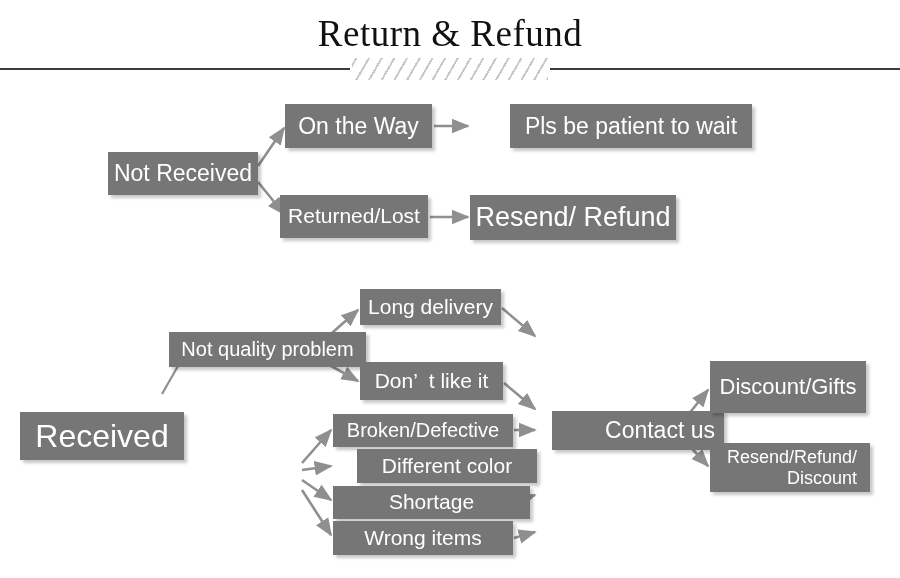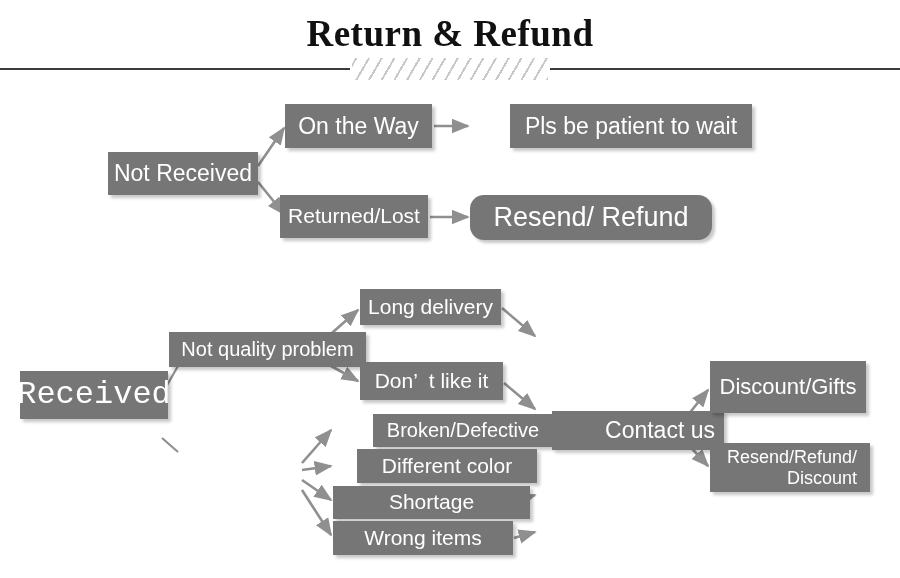--- a/index.html
+++ b/index.html
@@ -28,21 +28,21 @@
     height: 90px;
   }
   #page-title {
     position: absolute;
     left: 0;
     top: 12px;
     width: 900px;
     text-align: center;
     font-family: "Liberation Serif", "DejaVu Serif", serif;
     font-size: 37px;
-    font-weight: 700;
+    font-weight: 400;
     letter-spacing: 0.5px;
     color: #111111;
     white-space: nowrap;
   }
   .divider-rule {
     position: absolute;
     top: 68px;
     height: 2px;
     background: #3c3c3c;
   }
@@ -163,42 +163,42 @@
     </div>
 
     <div class="node" style="left:470px; top:104px; width:242px; height:44px; font-size:23px;margin-left:40px;">
       <span>Pls be patient to wait</span>
     </div>
 
     <div class="node" style="left:280px; top:195px; width:148px; height:43px; font-size:21px;">
       <span>Returned/Lost</span>
     </div>
 
-    <div class="node" style="left:470px; top:195px; width:242px; height:45px; font-size:27px;border-radius:14px;">
+    <div class="node" style="left:470px; top:195px; width:206px; height:45px; font-size:27px;">
       <span>Resend/ Refund</span>
     </div>
 
-    <div class="node" style="left:20px; top:371px; width:148px; height:48px; font-size:32px;font-family:Liberation Mono, monospace;">
+    <div class="node" style="left:20px; top:412px; width:164px; height:48px; font-size:32px;">
       <span>Received</span>
     </div>
 
     <div class="node" style="left:125px; top:332px; width:197px; height:35px; font-size:20px;margin-left:44px;">
       <span>Not quality problem</span>
     </div>
 
 
     <div class="node" style="left:360px; top:289px; width:141px; height:36px; font-size:21px;">
       <span>Long delivery</span>
     </div>
 
     <div class="node" style="left:360px; top:362px; width:143px; height:38px; font-size:21px;">
       <span>Don’  t like it</span>
     </div>
 
-    <div class="node" style="left:333px; top:414px; width:180px; height:33px; font-size:20px;margin-left:40px;">
+    <div class="node" style="left:333px; top:414px; width:180px; height:33px; font-size:20px;">
       <span>Broken/Defective</span>
     </div>
 
     <div class="node" style="left:333px; top:449px; width:180px; height:34px; font-size:21px;margin-left:24px;">
       <span>Different color</span>
     </div>
 
     <div class="node" style="left:333px; top:486px; width:197px; height:33px; font-size:21px;">
       <span>Shortage</span>
     </div>

